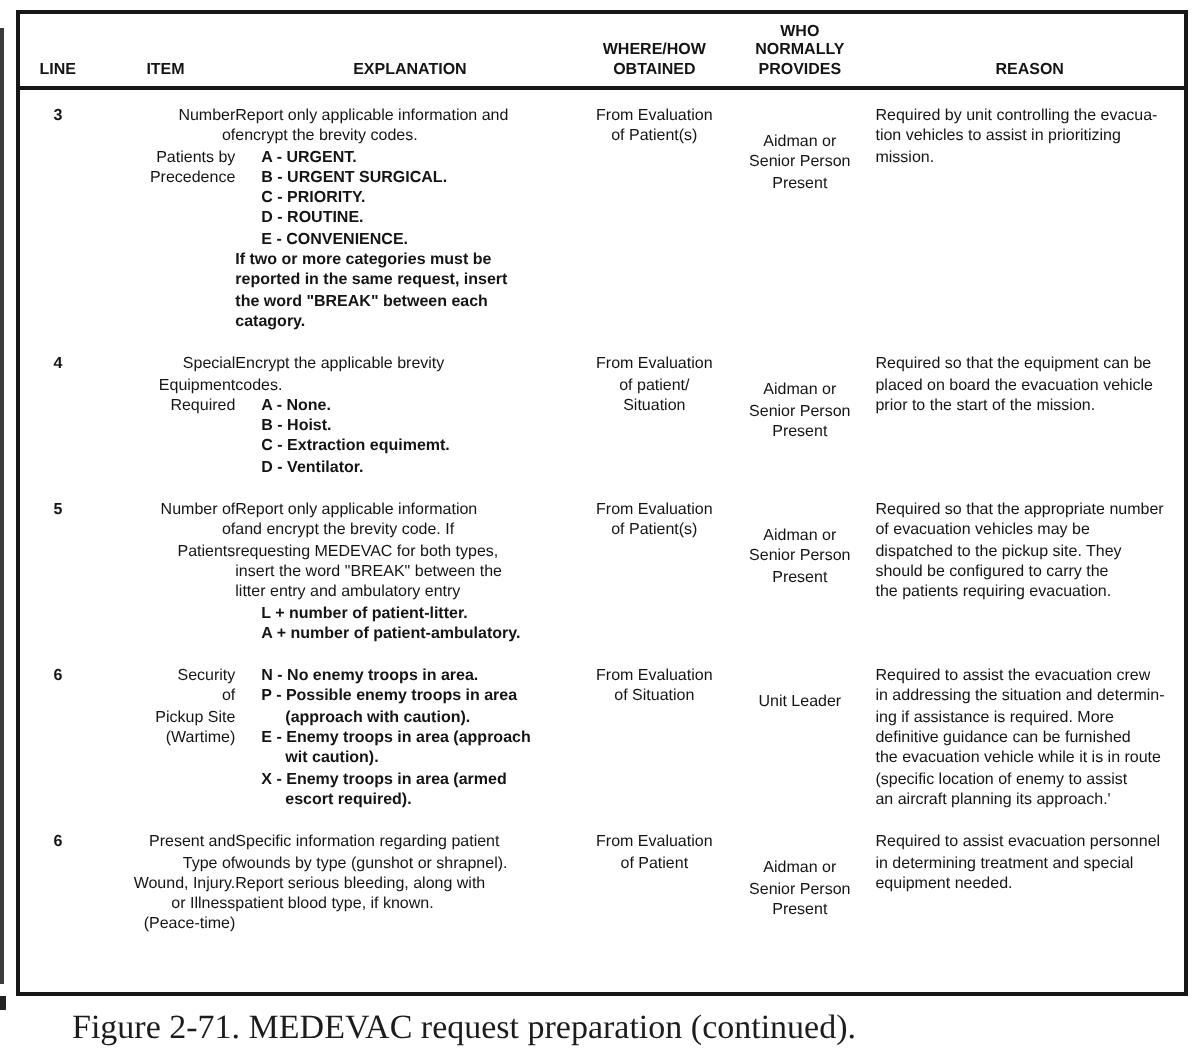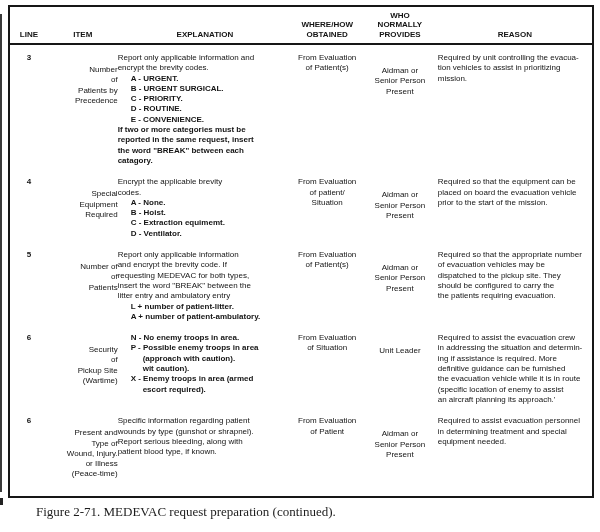--- a/index.html
+++ b/index.html
@@ -19,40 +19,40 @@
   }
   .hcell{
     font-weight:bold;font-size:8px;line-height:9.5px;text-align:center;
     white-space:pre-line;box-sizing:border-box;
   }
   .tbody{display:block;}
   .trow{display:flex;align-items:flex-start;margin-top:11px;font-size:8px;line-height:10.3px;}
   .trow:first-child{margin-top:8px;}
   .c{box-sizing:border-box;}
   .col-line{width:6.5%;}
-  .col-item{width:12%;margin-top:12px;}
+  .col-item{width:12%;}
   .col-expl{width:30%;}
   .col-where{width:12%;}
   .col-who{width:13%;}
   .col-reason{width:26.5%;}
   .c-line{text-align:center;font-weight:bold;}
   .c-item{text-align:right;}
   .c-item div{white-space:nowrap;}
   .c-expl{padding-right:2px;}
   .c-expl .xline{white-space:nowrap;}
   .xline.i1{padding-left:13px;}
   .xline.i2{padding-left:25px;}
   .b{font-weight:bold;}
   .c-where{text-align:center;}
   .c-where div,.c-who div{white-space:nowrap;}
   .c-who{text-align:center;margin-top:13px;}
   .c-reason div{white-space:nowrap;}
   .caption{
     position:absolute;left:36px;top:504px;
-    font-family:"Liberation Serif", serif;font-size:13px;color:#1c1c1c;text-align:right;
+    font-family:"Liberation Serif", serif;font-size:17px;color:#1c1c1c;text-align:right;
   }
 </style>
 </head>
 <body>
 
 <div class="page">
 
   <div class="scan-edge"></div>
   <div class="scan-blob"></div>
 
@@ -176,20 +176,21 @@
     <div class="c col-item c-item">
             <div>Security</div>
             <div>of</div>
             <div>Pickup Site</div>
             <div>(Wartime)</div>
           </div>
     <div class="c col-expl c-expl">
             <div class="xline i1 b">N - No enemy troops in area.</div>
             <div class="xline i1 b">P - Possible enemy troops in area</div>
             <div class="xline i2 b">(approach with caution).</div>
+            <div class="xline i1 b">E - Enemy troops in area (approach</div>
             <div class="xline i2 b">wit caution).</div>
             <div class="xline i1 b">X - Enemy troops in area (armed</div>
             <div class="xline i2 b">escort required).</div>
           </div>
     <div class="c col-where c-where">
             <div>From Evaluation</div>
             <div>of Situation</div>
           </div>
     <div class="c col-who c-who">
             <div>Unit Leader</div>

